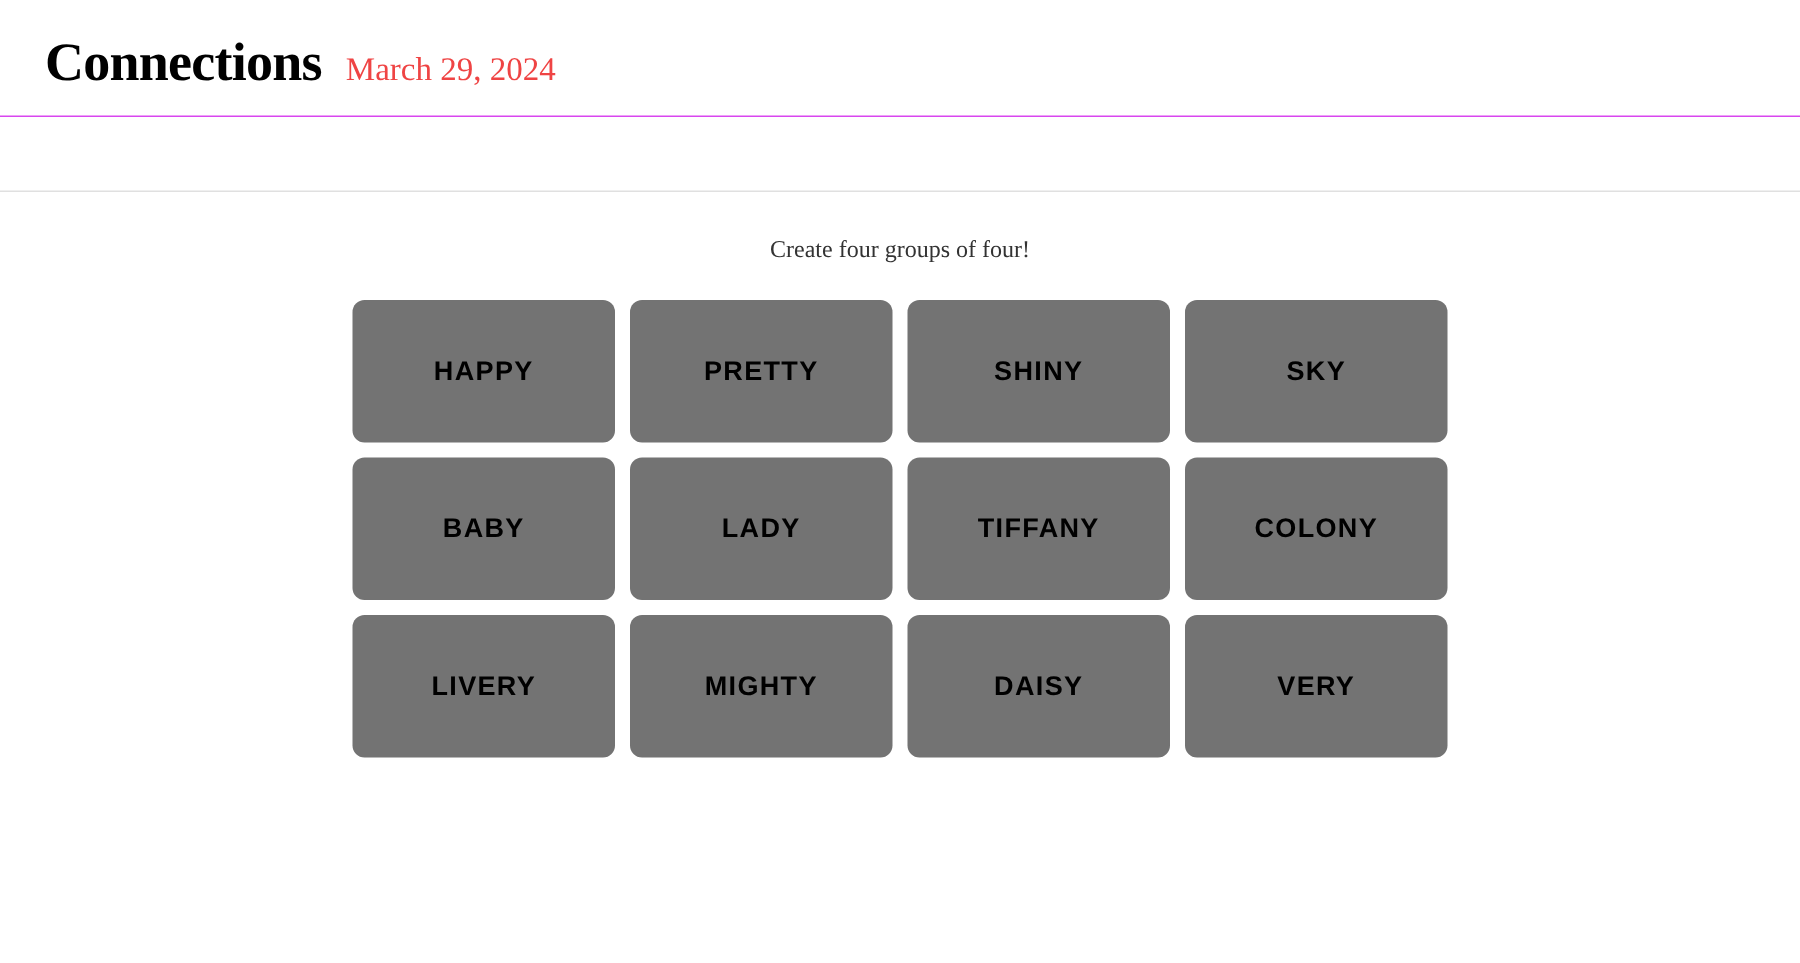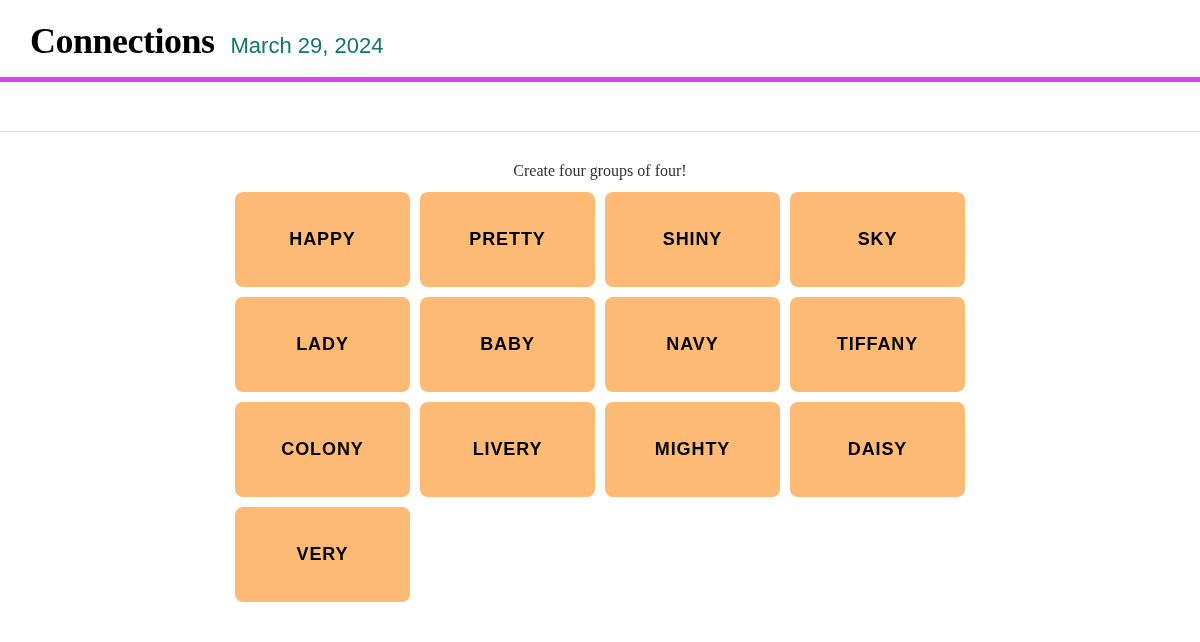--- a/index.html
+++ b/index.html
@@ -11,72 +11,72 @@
     body {
       font-family: 'Franklin Gothic Medium', 'Arial Narrow', Arial, sans-serif;
       background: #ffffff;
       color: #000000;
       width: 1200px;
       min-height: 642px;
     }
 
     .header {
       padding: 20px 30px 15px 30px;
-      border-bottom: 5px solid #d946ef;
+      border-bottom: 1px solid #d946ef;
     }
 
     .header-title-row {
       display: flex;
       align-items: baseline;
       gap: 16px;
     }
 
     .header-title {
       font-size: 36px;
       font-weight: 900;
       font-family: 'Georgia', serif;
       letter-spacing: -0.5px;
     }
 
     .header-date {
       font-size: 22px;
       font-weight: 400;
-      font-family: Liberation Sans, sans-serif;
-      color: #0f766e;
+      font-family: Liberation Serif, serif;
+      color: #ef4444;
     }
 
     .sub-header {
       height: 50px;
       border-bottom: 1px solid #e0e0e0;
     }
 
     .main-content {
       display: flex;
       flex-direction: column;
       align-items: center;
       padding: 30px 20px;
     }
 
     .instructions {
       font-size: 16px;
       font-family: 'Georgia', serif;
       color: #333;
-      margin-bottom: 12px;
+      margin-bottom: 24px;
       font-weight: 400;
     }
 
     .grid {
       display: grid;
       grid-template-columns: repeat(4, 175px);
       grid-template-rows: repeat(4, 95px);
       gap: 10px;
     }
 
     .tile {
-      background-color: #fdba74;
+      background-color: #737373;
       border-radius: 8px;
       display: flex;
       align-items: center;
       justify-content: center;
       cursor: pointer;
       font-size: 18px;
       font-weight: 800;
       font-family: 'Franklin Gothic Medium', 'Arial Narrow', Arial, sans-serif;
       letter-spacing: 0.05em;
       text-transform: uppercase;
@@ -97,23 +97,22 @@
 
 <div class="sub-header"></div>
 
 <div class="main-content">
   <div class="instructions">Create four groups of four!</div>
   <div class="grid" id="tile-grid">
   <div class="tile">HAPPY</div>
       <div class="tile">PRETTY</div>
       <div class="tile">SHINY</div>
       <div class="tile">SKY</div>
+      <div class="tile">BABY</div>
       <div class="tile">LADY</div>
-      <div class="tile">BABY</div>
-      <div class="tile">NAVY</div>
       <div class="tile">TIFFANY</div>
       <div class="tile">COLONY</div>
       <div class="tile">LIVERY</div>
       <div class="tile">MIGHTY</div>
       <div class="tile">DAISY</div>
       <div class="tile">VERY</div>
     </div>
 </div>
 
 </body></html>

